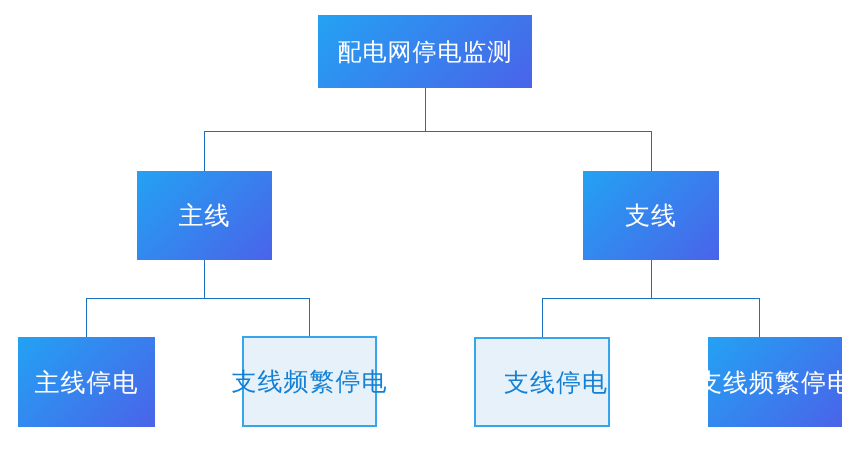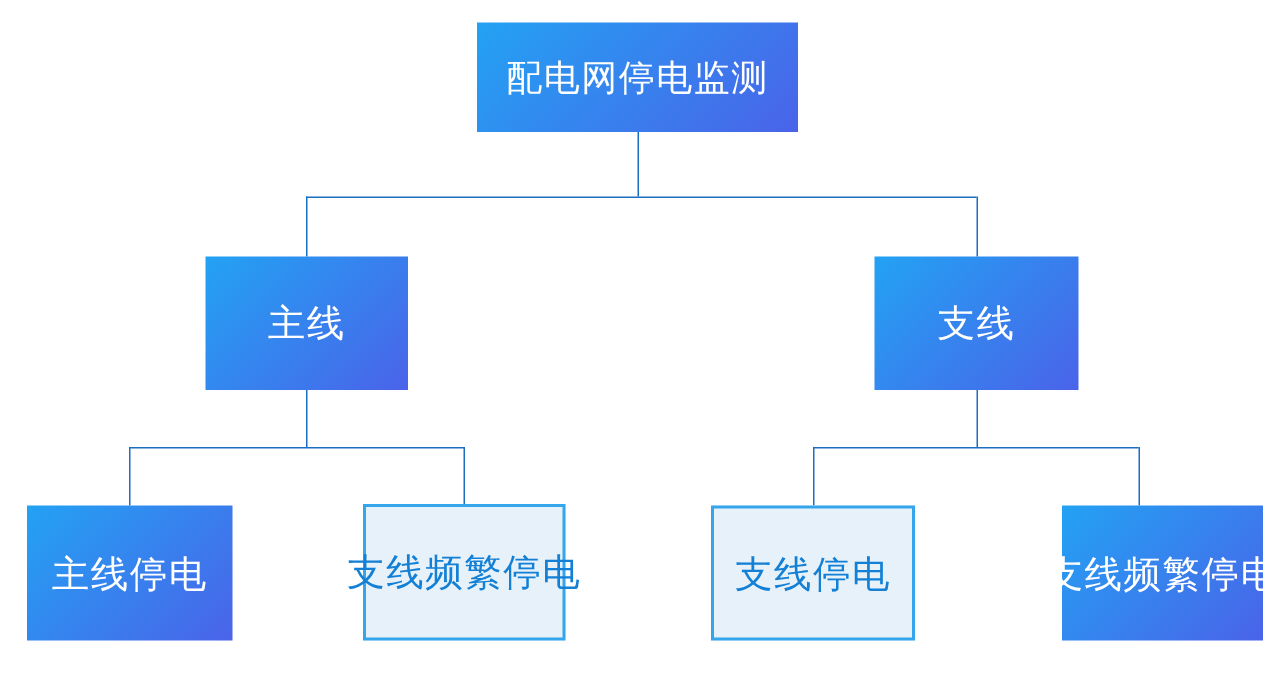--- a/index.html
+++ b/index.html
@@ -37,21 +37,21 @@
     font-size: 25px;
     letter-spacing: 1px;
     white-space: nowrap;
   }
   .node-root { left: 318px; top: 15px;  width: 214px; height: 73px; }
   .node-root .lbl { font-size: 24px; }
   .node-main            { left: 137px; top: 171px; width: 135px; height: 89px; }
   .node-branch          { left: 583px; top: 171px; width: 136px; height: 89px; }
   .node-main-outage     { left: 18px;  top: 337px; width: 137px; height: 90px; }
   .node-main-frequent   { left: 242px; top: 336px; width: 135px; height: 91px; }
-  .node-branch-outage   { left: 474px; top: 337px; width: 136px; height: 90px; }
+  .node-branch-outage   { left: 474px; top: 337px; width: 136px; height: 90px; justify-content: flex-end; }
   .node-branch-frequent { left: 708px; top: 337px; width: 134px; height: 90px; }
   .conn {
     position: absolute;
     background: var(--connector, #1B6FC0);
   }
   .conn.v { width: 1px; }
   .conn.h { height: 1px; }
   .c1  { left: 425px; top: 88px;  height: 43px; }
   .c2  { left: 204px; top: 131px; width: 447px; }
   .c3  { left: 204px; top: 131px; height: 40px; }

